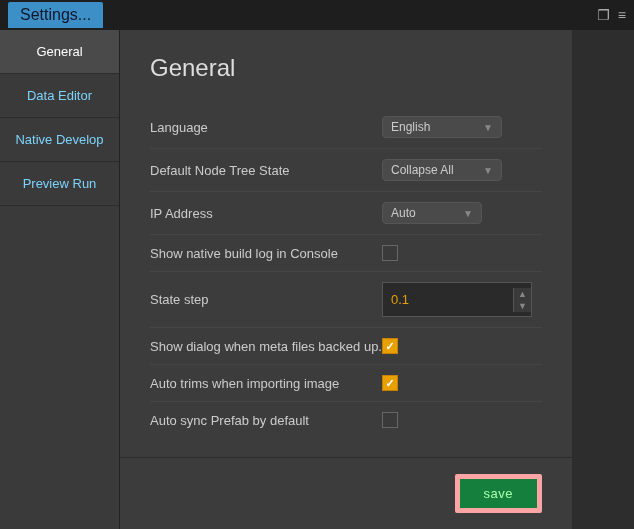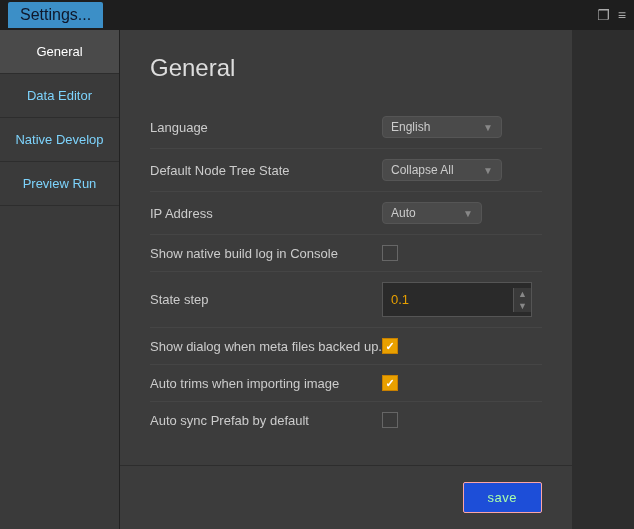--- a/index.html
+++ b/index.html
@@ -190,23 +190,23 @@
 
     
     .save-button-area {
       display: flex;
       justify-content: flex-end;
       padding: 16px 30px 16px 0;
       background: #3c3c3c;
       border-top: 1px solid #2d2d2d;
     }
     .save-btn {
-      background: #1d4ed8;
+      background: #15803d;
       color: #aaffaa;
-      border: 1px solid #fca5a5;
+      border: 5px solid #fca5a5;
       padding: 7px 24px;
       font-size: 13px;
       cursor: pointer;
       border-radius: 2px;
       letter-spacing: 0.5px;
     }
 
     .content-wrapper {
       display: flex;
       flex-direction: column;

